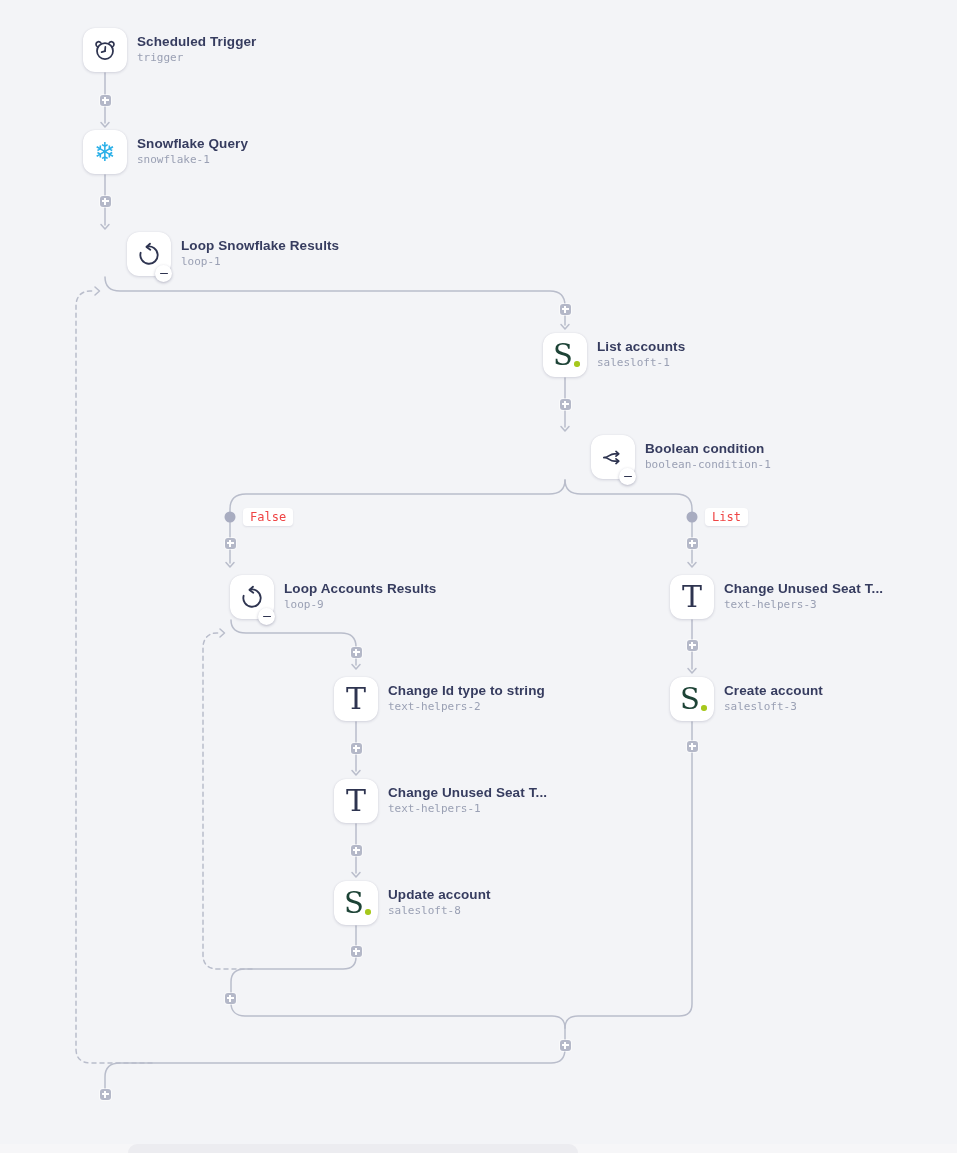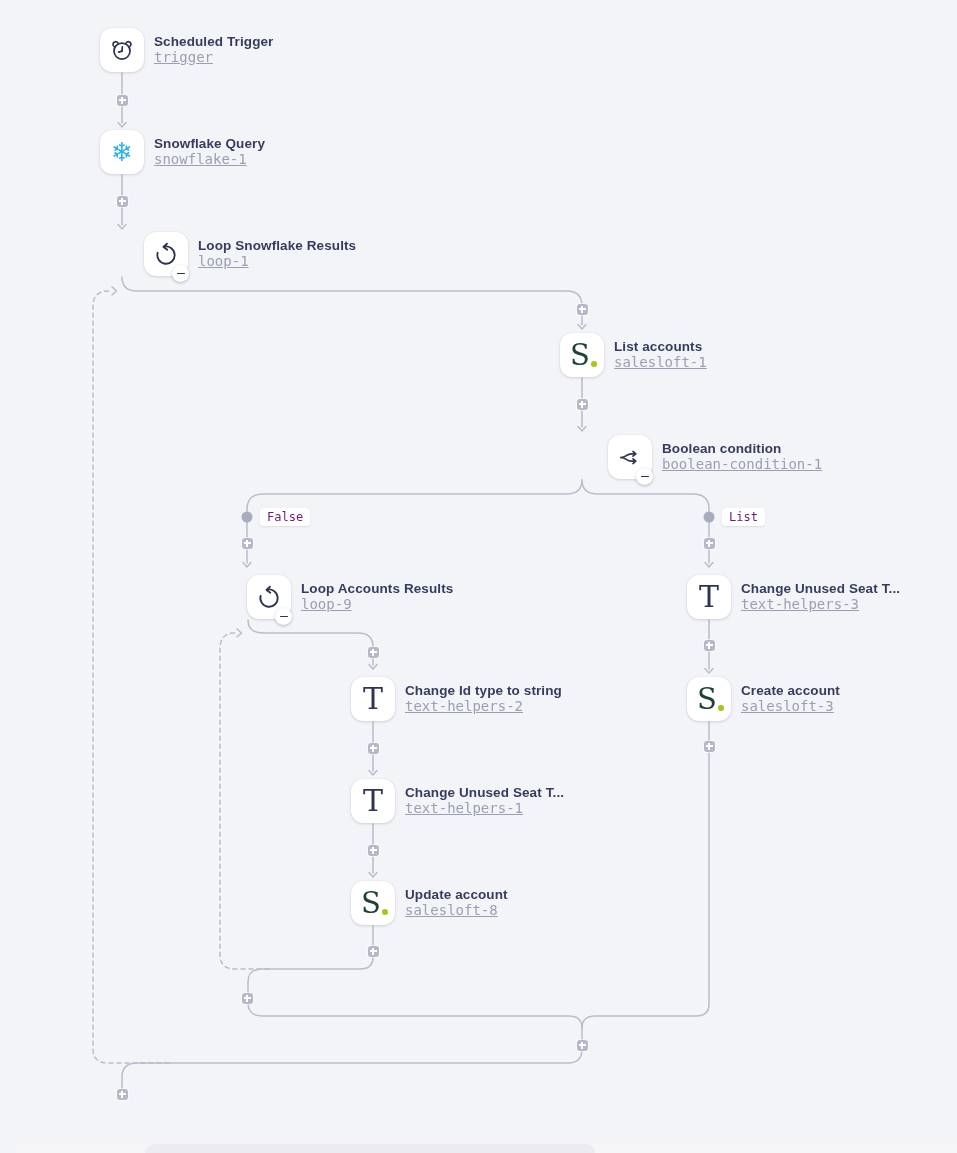--- a/index.html
+++ b/index.html
@@ -1,39 +1,39 @@
 <!DOCTYPE html>
 <html><head>
 <meta charset="utf-8">
 <style>
   html,body{margin:0;padding:0;}
   body{width:957px;height:1153px;background:#f3f4f7;overflow:hidden;position:relative;
        font-family:"Liberation Sans",sans-serif;}
-  #canvas{position:absolute;left:17px;top:0;width:839px;height:1153px;}
+  #canvas{position:absolute;left:0;top:0;width:839px;height:1153px;}
   svg.wires{position:absolute;left:0;top:0;pointer-events:none;}
 
   .node{position:absolute;display:flex;align-items:flex-start;}
   .icon-box{width:44px;height:44px;background:#ffffff;border-radius:12px;position:relative;
             display:flex;align-items:center;justify-content:center;
             box-shadow:0 1px 3px rgba(35,40,80,.16),0 0 1px rgba(35,40,80,.10);}
   .labels{margin-left:10px;padding-top:5px;white-space:nowrap;}
   .title{font-size:13.5px;font-weight:700;color:#363c5f;line-height:17px;letter-spacing:.1px;}
-  .subtitle{font-family:"DejaVu Sans Mono",monospace;font-size:14px;color:#9aa0b4;line-height:15px;text-decoration:underline;}
+  .subtitle{font-family:"DejaVu Sans Mono",monospace;font-size:11px;color:#9aa0b4;line-height:15px;}
 
   .badge{position:absolute;left:28px;top:33px;width:17px;height:17px;border-radius:50%;
          background:#fff;box-shadow:0 1px 3px rgba(35,40,80,.30);
          display:flex;align-items:center;justify-content:center;}
   .badge::after{content:"";width:8px;height:1.7px;background:#2e3450;border-radius:1px;}
 
   .plus{position:absolute;width:11px;height:11px;border-radius:3px;background:#b4b8c8;
         box-shadow:0 0 0 1px rgba(255,255,255,.55);}
   .plus::before{content:"";position:absolute;left:2px;top:4.7px;width:7px;height:1.7px;background:#fff;}
   .plus::after{content:"";position:absolute;left:4.7px;top:2px;width:1.7px;height:7px;background:#fff;}
 
-  .pill{position:absolute;font-family:"DejaVu Sans Mono",monospace;font-size:12px;color:#701a75;
+  .pill{position:absolute;font-family:"DejaVu Sans Mono",monospace;font-size:12px;color:#ef4444;
         background:#fff;border-radius:4px;padding:2px 7px;line-height:14px;
         box-shadow:0 1px 2px rgba(35,40,80,.10);}
 
   .sl-glyph{font-family:"DejaVu Serif",serif;font-size:29px;color:#1d4336;line-height:1;
             position:relative;transform:translateX(-2px);}
   .sl-dot{position:absolute;right:-7px;bottom:3px;width:5.5px;height:5.5px;border-radius:50%;background:#a6c81c;}
   .t-glyph{font-family:"DejaVu Serif",serif;font-size:30px;color:#2e3450;line-height:1;}
   .snow-glyph{font-family:"DejaVu Sans",sans-serif;font-size:26px;color:#2bb0e8;line-height:1;}
 
   .bottom-strip{position:absolute;left:0;bottom:0;width:957px;height:9px;background:#f6f6f8;}

